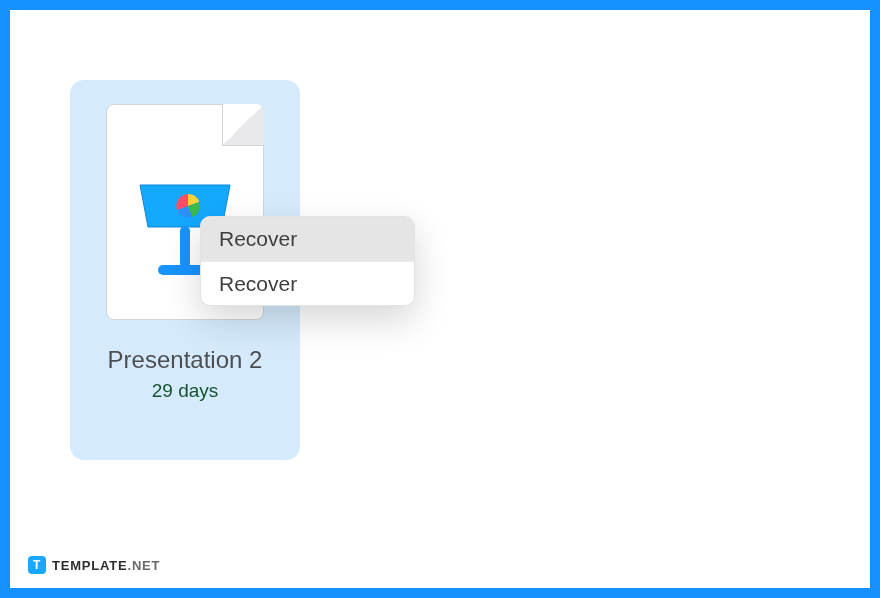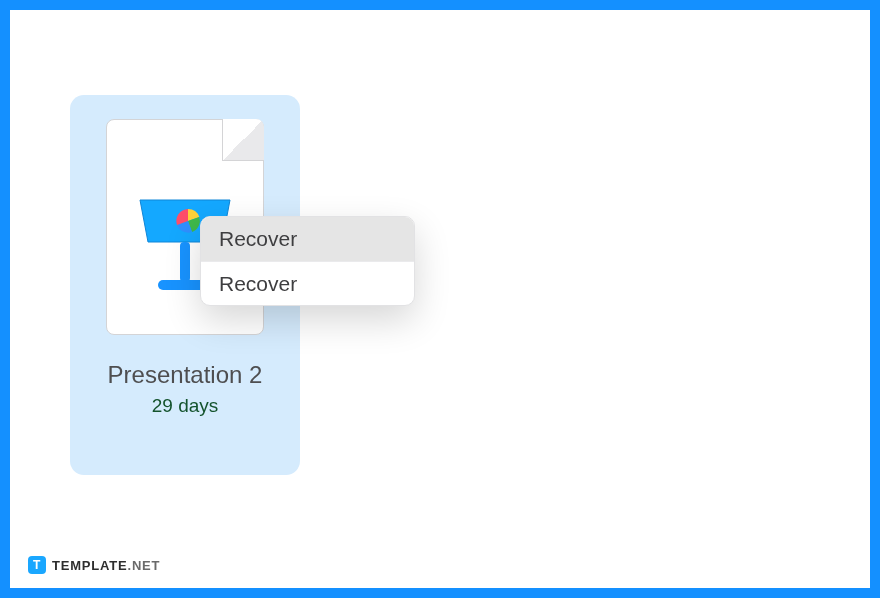--- a/index.html
+++ b/index.html
@@ -48,21 +48,20 @@
     left: 60px;
     top: 70px;
     width: 230px;
     height: 380px;
     background: #d5ebfd;
     border-radius: 14px;
     padding-top: 24px;
     display: flex;
     flex-direction: column;
     align-items: center;
-    margin-top: 15px;
   }
   .doc {
     width: 158px;
     height: 216px;
     background: #fff;
     border: 1px solid #d4d4d6;
     border-radius: 8px;
     position: relative;
     display: flex;
     align-items: center;

